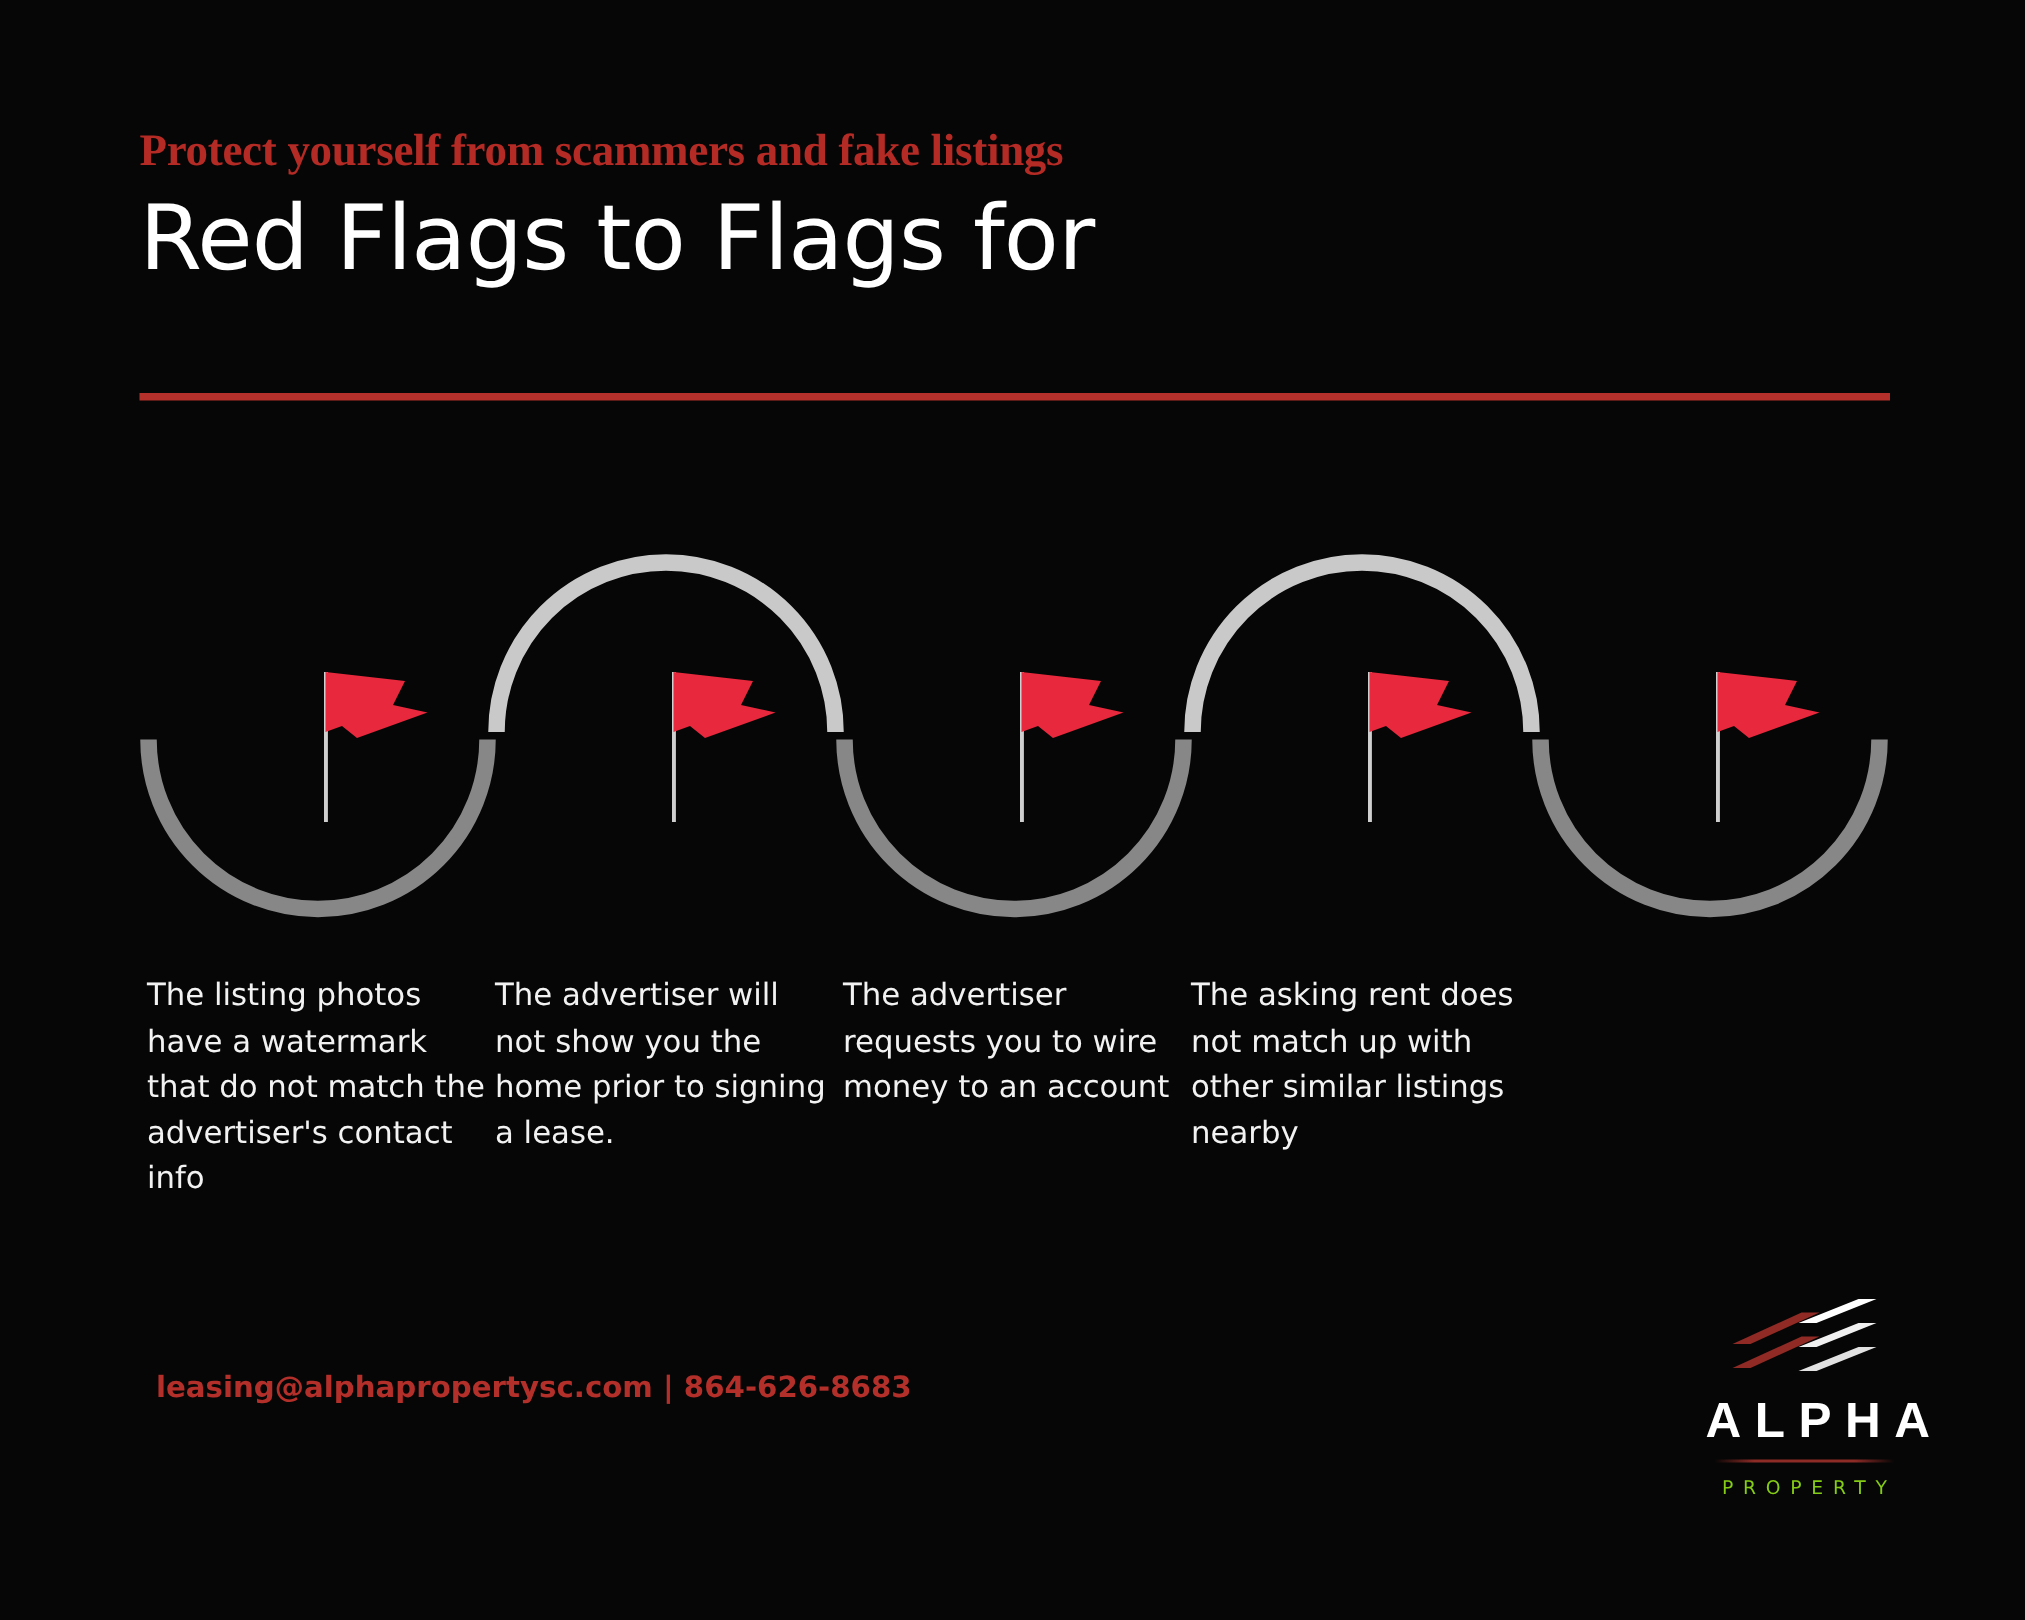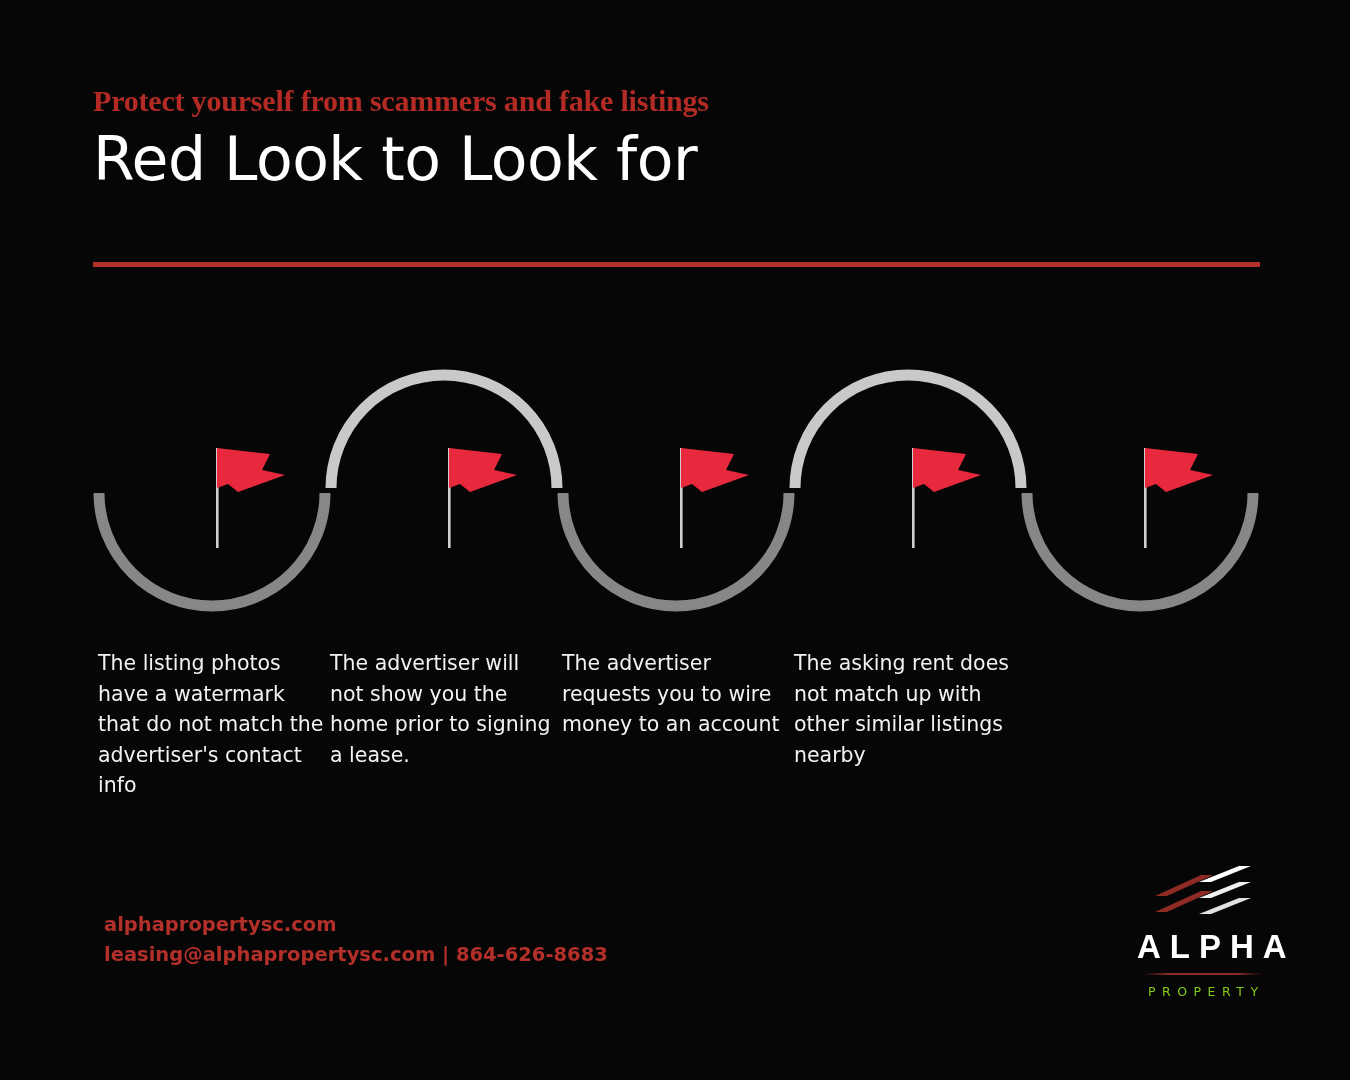--- a/index.html
+++ b/index.html
@@ -130,21 +130,21 @@
     margin-top: 9px;
   }
 </style>
 </head>
 <body>
 
 <div id="page">
 
   <div id="header">
     <div id="eyebrow">Protect yourself from scammers and fake listings</div>
-    <div id="title">Red Look to Look for</div>
+    <div id="title">Red Flags to Flags for</div>
   </div>
   <div id="divider"></div>
 
   <div id="graphic">
     <svg width="1350" height="300" viewBox="0 0 1350 300" xmlns="http://www.w3.org/2000/svg">
 
       <g fill="none" stroke="#878787" stroke-width="11" stroke-linecap="butt">
         <path d="M 99 153 A 113 113 0 0 0 325 153"></path>
         <path d="M 563 153 A 113 113 0 0 0 789 153"></path>
         <path d="M 1027 153 A 113 113 0 0 0 1253 153"></path>
@@ -179,21 +179,20 @@
   </div>
 
   <div id="captions">
     <div class="caption">The listing photos have a watermark that do not match the advertiser's contact info</div>
     <div class="caption">The advertiser will not show you the home prior to signing a lease.</div>
     <div class="caption">The advertiser requests you to wire money to an account</div>
     <div class="caption">The asking rent does not match up with other similar listings nearby</div>
   </div>
 
   <div id="contact">
-    <div>alphapropertysc.com</div>
     <div class="line2">leasing@alphapropertysc.com | 864-626-8683</div>
   </div>
 
   <div id="logo">
     <svg id="logo-mark" width="112" height="56" viewBox="0 0 112 56" xmlns="http://www.w3.org/2000/svg">
 
       <path d="M 8 30 L 54 9 L 66 9 L 20 30 Z" fill="#8f2a25"></path>
       <path d="M 8 46 L 54 25 L 66 25 L 20 46 Z" fill="#8f2a25"></path>
 
       <path d="M 52 16 L 92 0 L 104 0 L 64 16 Z" fill="#ffffff"></path>

